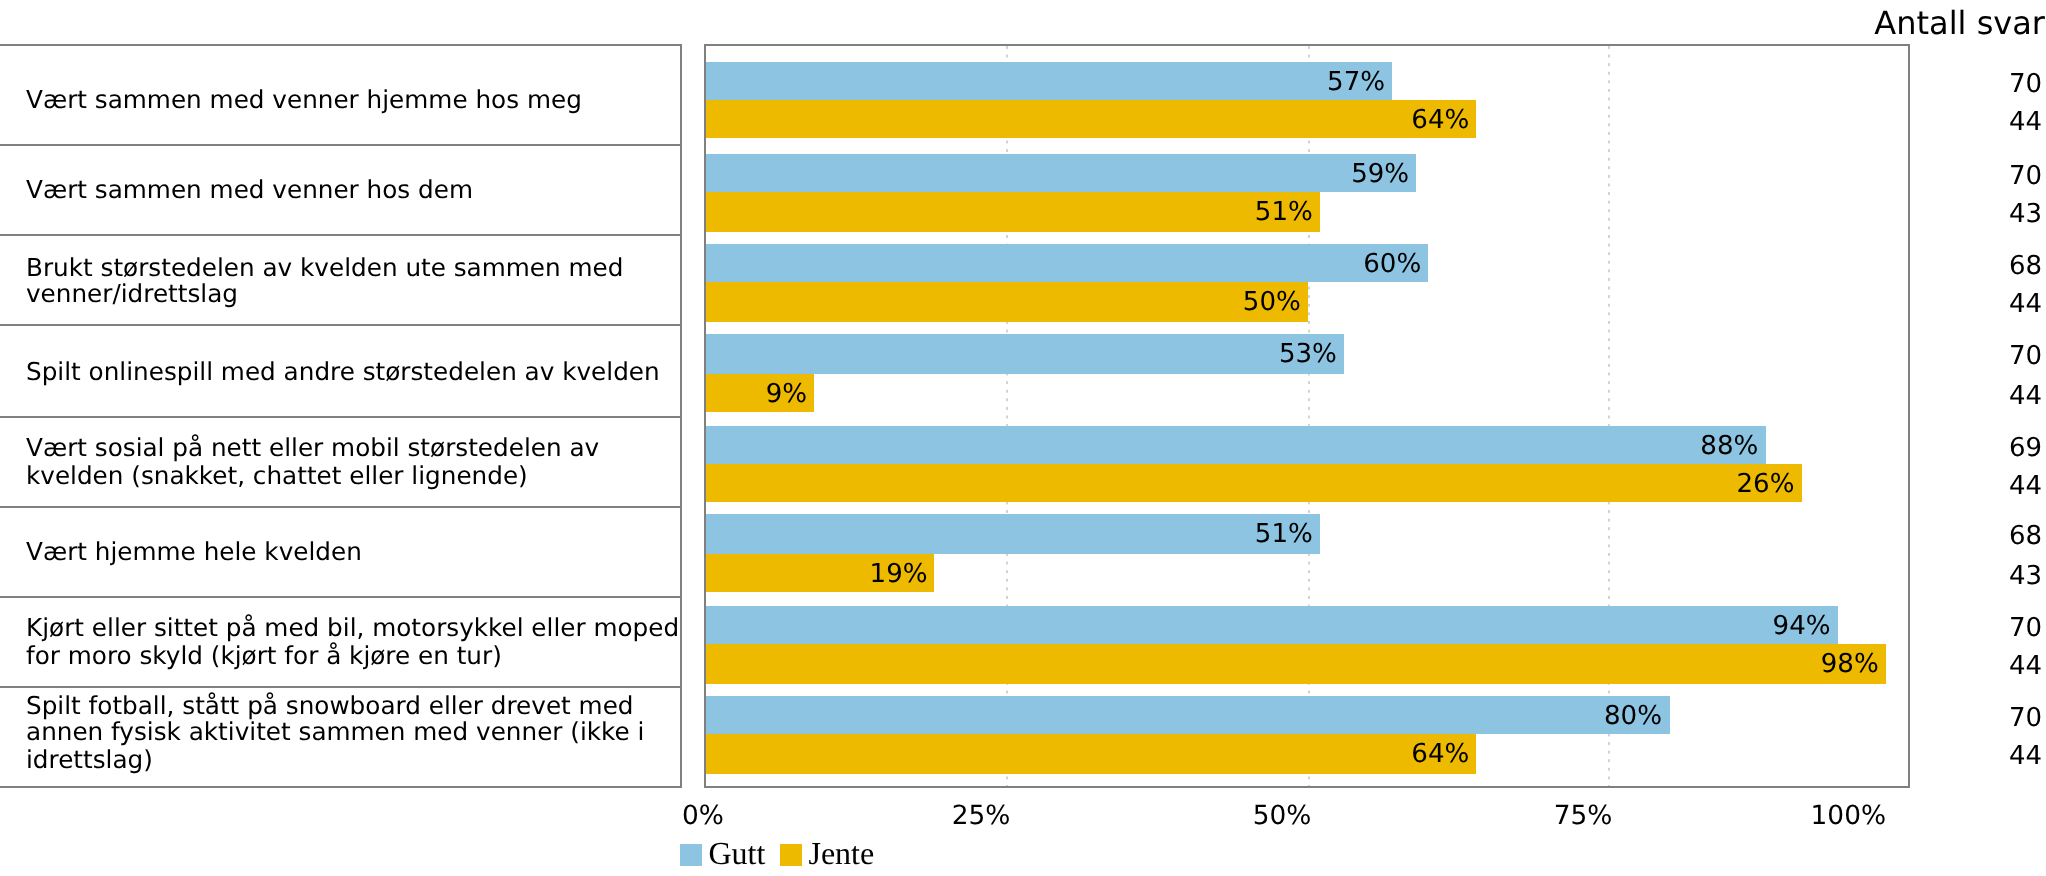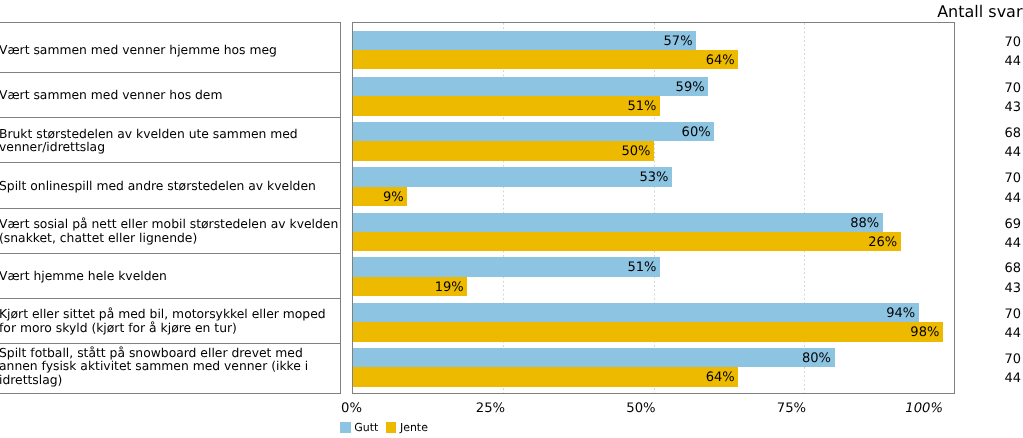--- a/index.html
+++ b/index.html
@@ -10,21 +10,21 @@
   #root{position:relative;width:1023px;height:438px;}
 
   
   #cat-table{position:absolute;left:-1px;top:22px;width:342px;
              border-top:1px solid #808080;border-right:1px solid #808080;
              box-sizing:border-box;}
   .cat-row{position:relative;box-sizing:border-box;
            border-bottom:1px solid #808080;
            display:flex;align-items:center;}
   .cat-label{font-size:12.35px;line-height:13.7px;color:#000;
-             padding-left:0px;padding-right:0px;position:relative;top:1.2px;width:395px;}
+             padding-left:14px;padding-right:0px;position:relative;top:1.2px;width:395px;}
 
   
   #plot{position:absolute;left:340px;top:22px;width:603px;height:372px;
         box-sizing:border-box;
         border-top:1px solid #808080;
         border-right:1px solid #808080;
         border-bottom:1px solid #808080;
         border-left:1px solid #808080;margin-left:12px;}
   .gridline{position:absolute;top:0;bottom:0;width:1px;
             background-image:linear-gradient(to bottom,#d2d2d2 0 1.3px,transparent 1.3px 4.3px);
@@ -38,21 +38,21 @@
   
   #xaxis{position:absolute;left:340px;top:401.5px;width:603px;height:16px;}
   .xtick{position:absolute;font-size:13.2px;line-height:14px;white-space:nowrap;
          color:#000;}
 
   
   #legend{position:absolute;left:340px;top:420.6px;height:14px;
           display:flex;align-items:center;}
   .lg-item{display:flex;align-items:center;margin-right:7.4px;}
   .lg-swatch{width:10.6px;height:11px;margin-right:3.6px;}
-  .lg-text{font-size:11px;line-height:14px;white-space:nowrap;color:#000;}
+  .lg-text{font-size:16px;line-height:14px;white-space:nowrap;color:#000;font-family:Liberation Serif, serif;}
 
   
   #ncol{position:absolute;left:946px;top:0;width:76px;}
   #nhead{position:absolute;right:-0.5px;top:5.2px;font-size:16px;line-height:14px;
          white-space:nowrap;text-align:right;color:#000;}
   .nval{position:absolute;right:1px;font-size:13px;line-height:14px;
         text-align:right;white-space:nowrap;color:#000;}
 </style>
 </head>
 <body>
@@ -119,21 +119,21 @@
       <div class="bar gutt" style="width: 481.6px; left: 0px; top: 324.9px; height: 19.4px;"></div>
       <div class="barlabel" style="left: 0px; width: 478px; top: 325.9px; height: 19.4px; line-height: 19.4px;">80%</div>
       <div class="bar jente" style="width: 385.28px; left: 0px; top: 344.3px; height: 19.4px;"></div>
       <div class="barlabel" style="left: 0px; width: 381.68px; top: 345.3px; height: 19.4px; line-height: 19.4px;">64%</div>
     </div>
   <div id="xaxis">
       <div class="xtick" style="left: 1px;">0%</div>
       <div class="xtick" style="left: 150.5px; transform: translateX(-50%);">25%</div>
       <div class="xtick" style="left: 301px; transform: translateX(-50%);">50%</div>
       <div class="xtick" style="left: 451.5px; transform: translateX(-50%);">75%</div>
-      <div class="xtick" style="right: 0px; font-style: italic;">100%</div>
+      <div class="xtick" style="right: 0px;">100%</div>
     </div>
   <div id="legend">
       <div class="lg-item">
         <span class="lg-swatch" style="background: rgb(140, 196, 226);"></span>
         <span class="lg-text">Gutt</span>
       </div>
       <div class="lg-item">
         <span class="lg-swatch" style="background: rgb(238, 186, 0);"></span>
         <span class="lg-text">Jente</span>
       </div>

